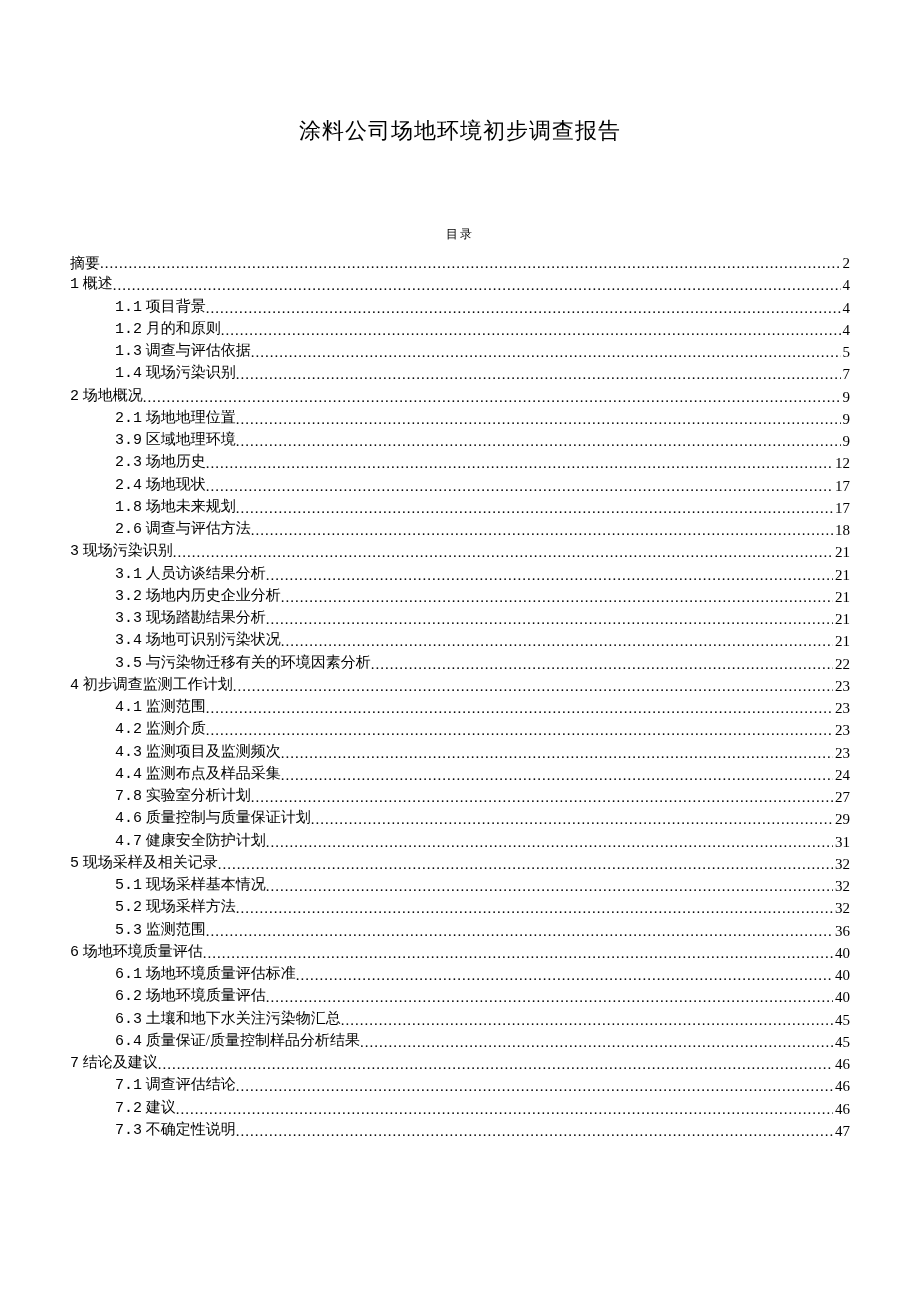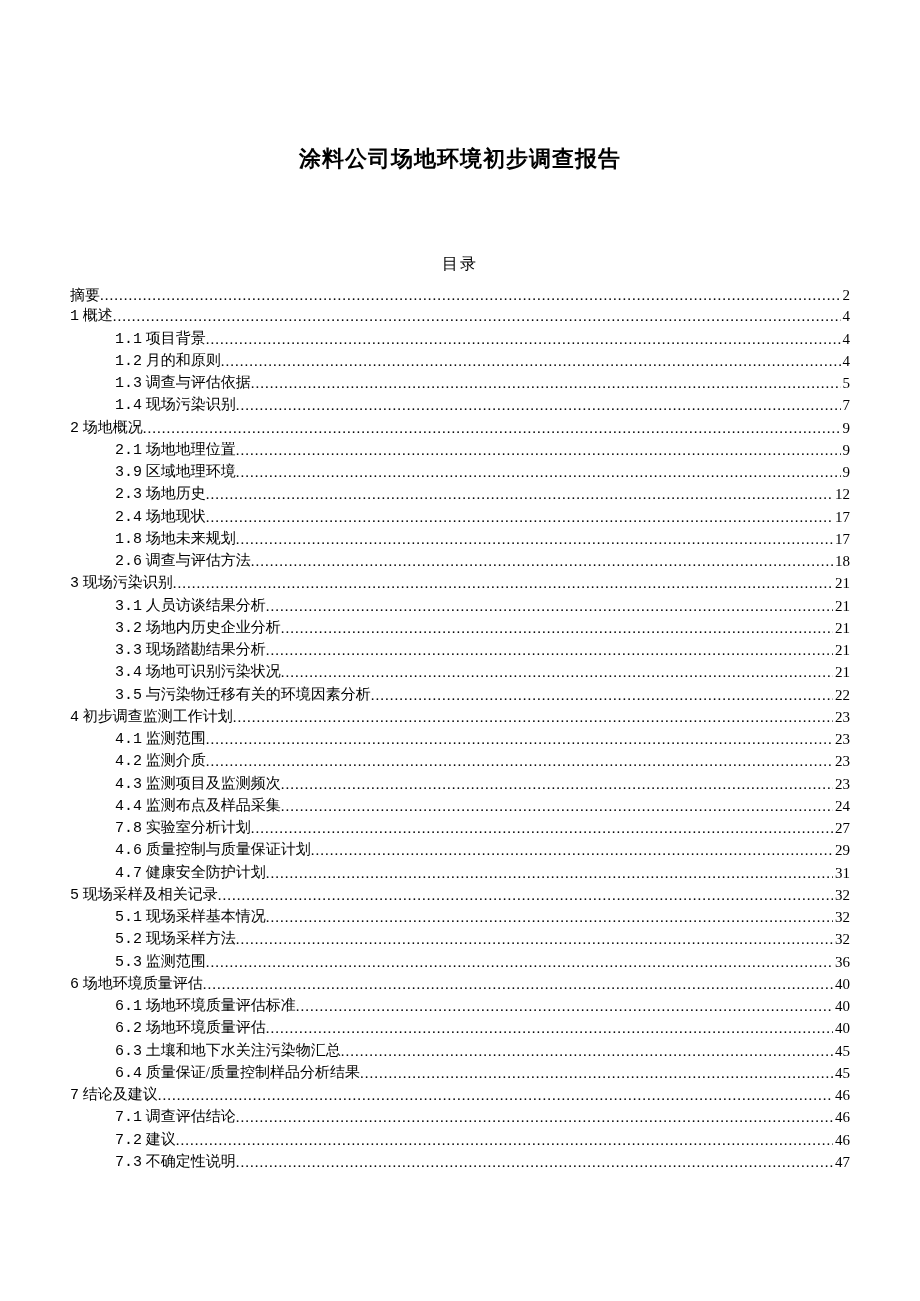--- a/index.html
+++ b/index.html
@@ -8,37 +8,37 @@
       background: #fff;
       color: #000;
       width: 920px;
       margin: 0 auto;
       padding: 80px 70px 60px 70px;
       font-size: 15px;
     }
     .title {
       text-align: center;
       font-size: 22px;
-      font-weight: bold;
-      margin-top: 64px;
+      font-weight: normal;
+      margin-top: 36px;
       margin-bottom: 80px;
       letter-spacing: 1px;
     }
     .toc-heading {
       text-align: center;
-      font-size: 16px;
+      font-size: 12px;
       margin-bottom: 10px;
       letter-spacing: 2px;
     }
     .toc {
       line-height: 1.35;
     }
     .toc-row {
       display: flex;
-      align-items: center;
+      align-items: flex-end;
       white-space: nowrap;
     }
     .toc-row.level-0 {
       padding-left: 0;
     }
     .toc-row.level-1 {
       padding-left: 3em;
     }
     .toc-label {
       flex: 0 0 auto;

